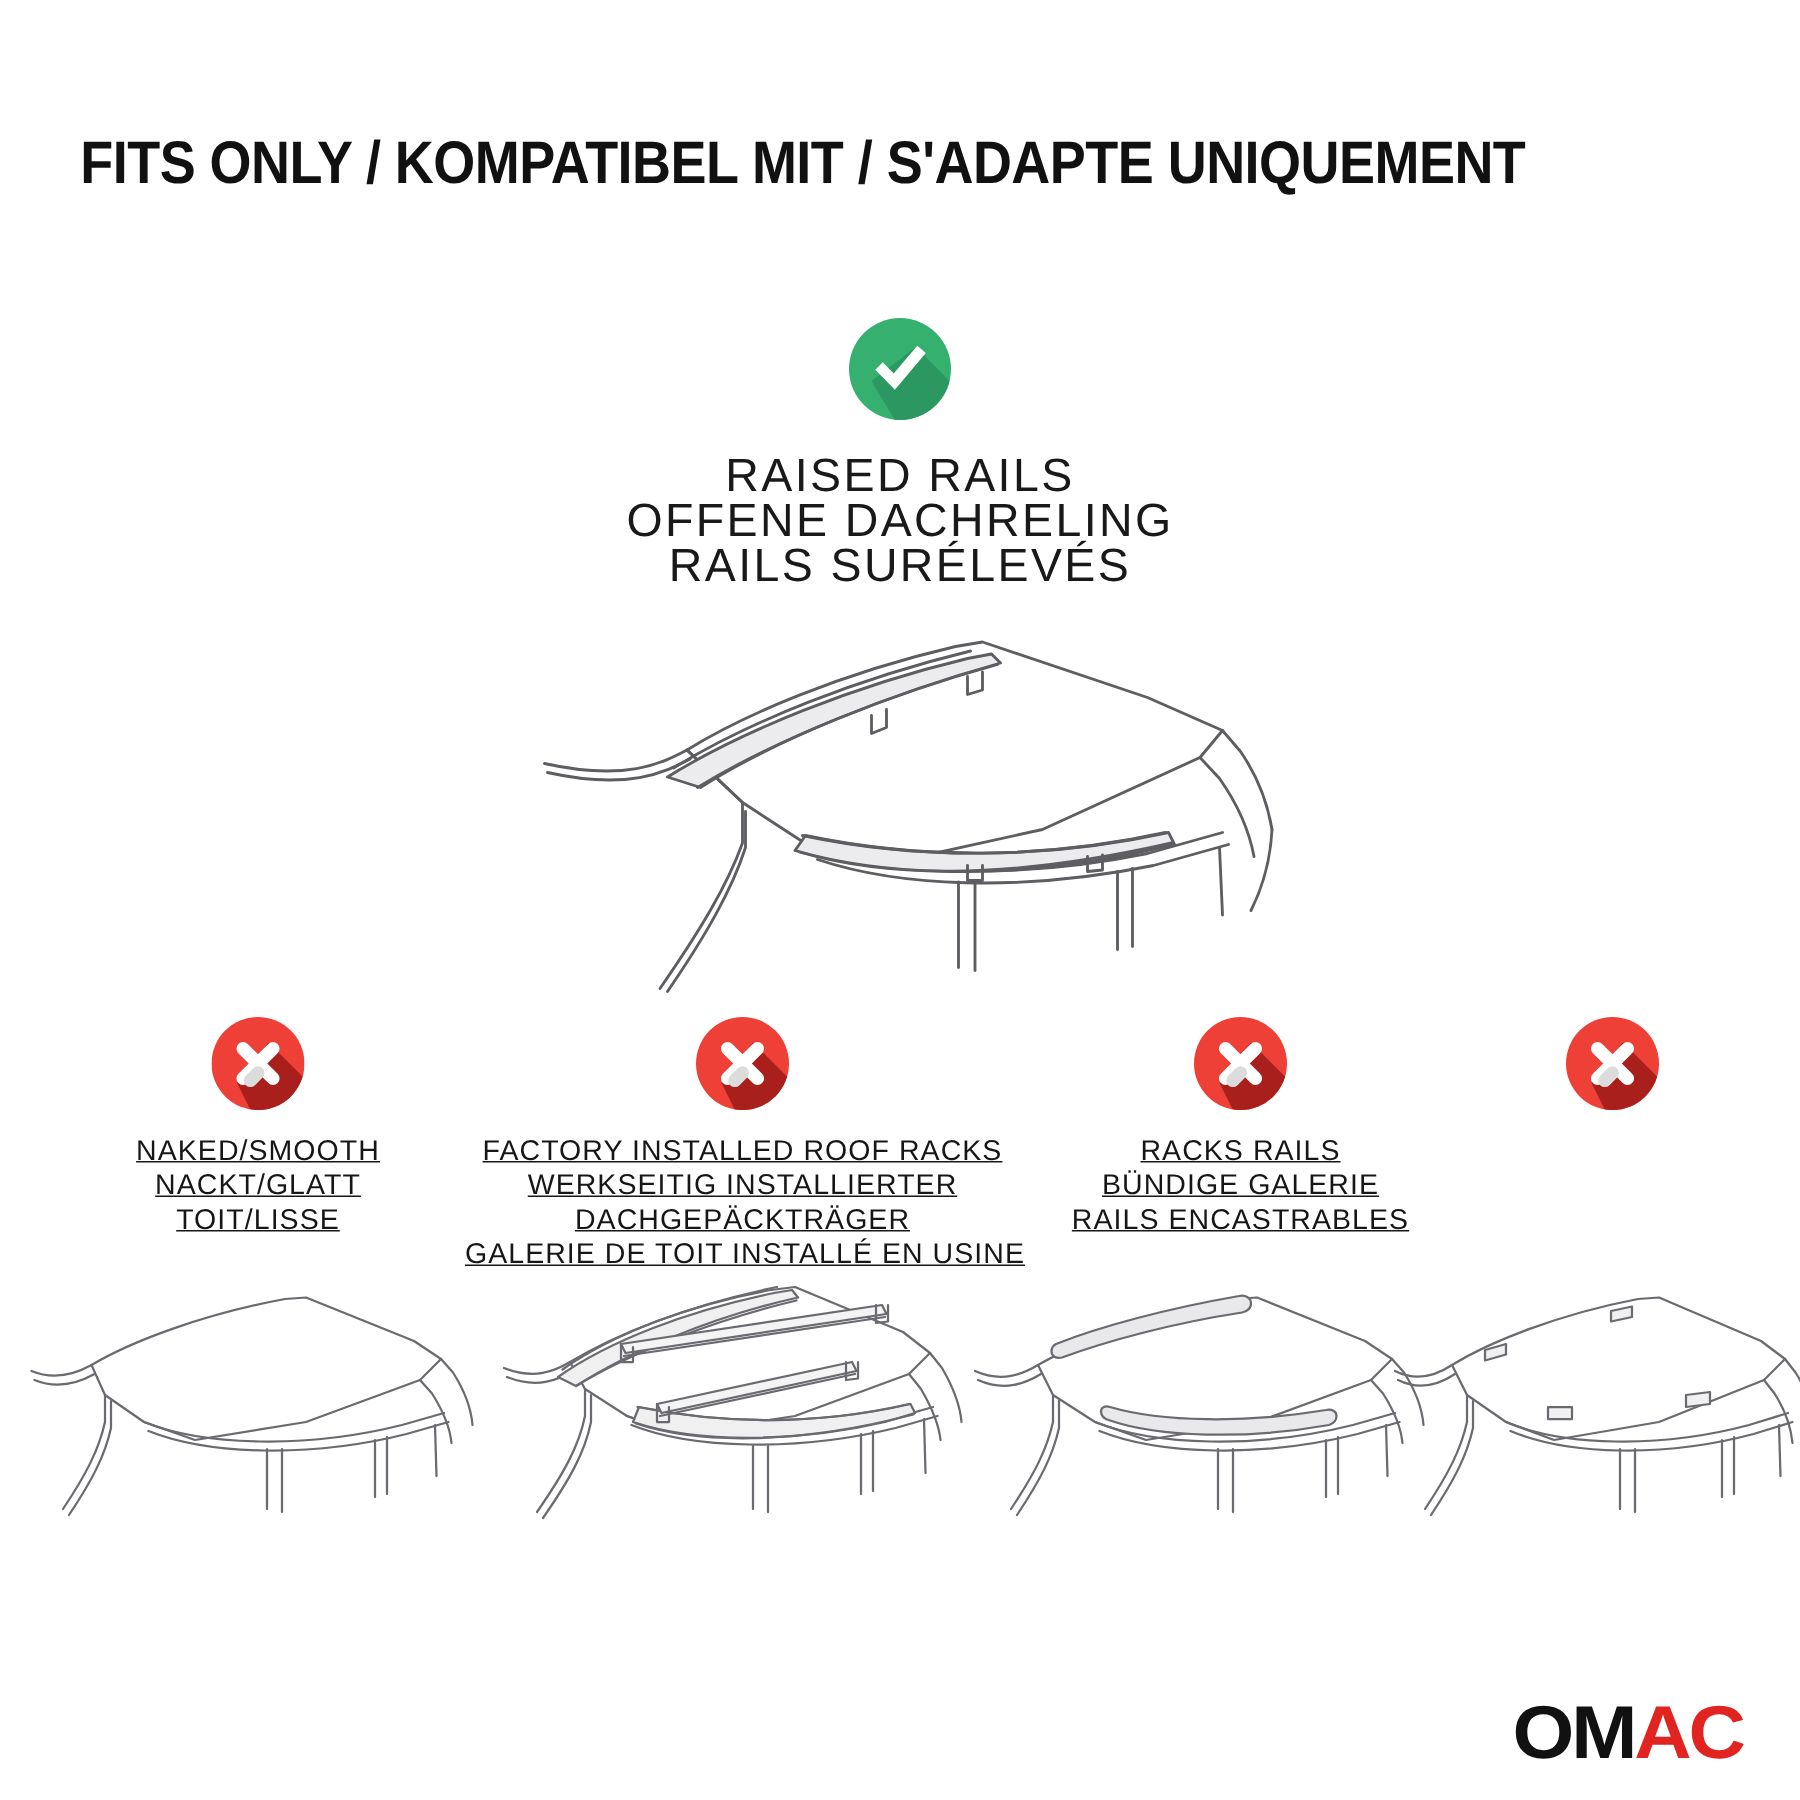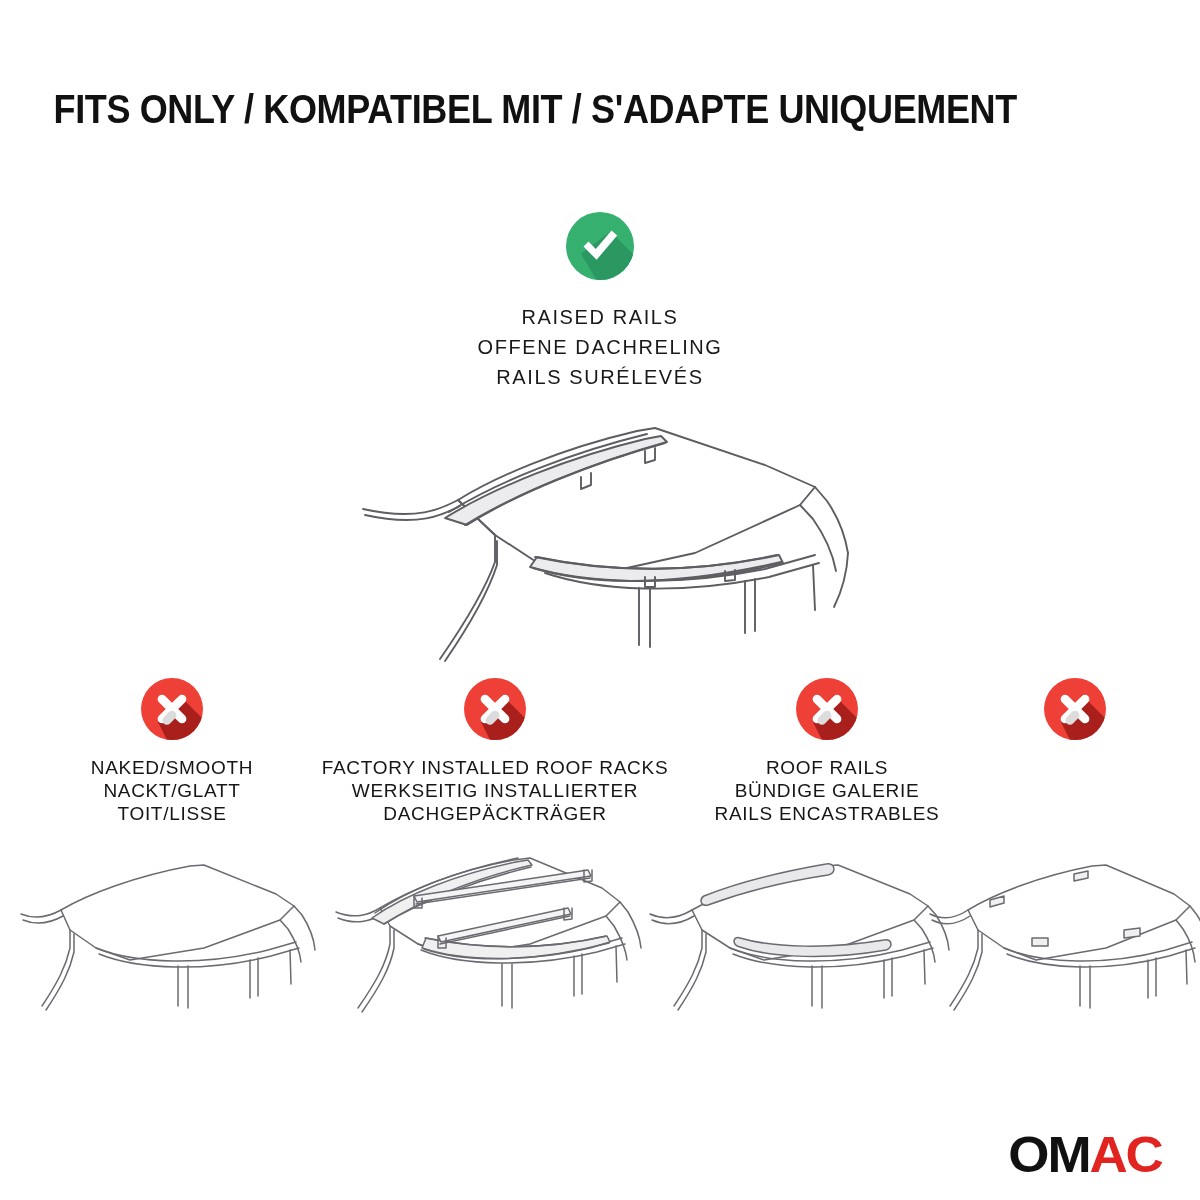--- a/index.html
+++ b/index.html
@@ -48,21 +48,21 @@
   .check-badge {
     position: relative;
     width: 68px;
     height: 68px;
     margin: 0 auto;
   }
   .check-badge svg { display: block; }
 
   .approved-labels {
     margin-top: 22px;
-    font-size: 20px;
+    font-size: 31px;
     line-height: 30px;
     letter-spacing: 1.6px;
     font-weight: 400;
     color: #191919;
   }
   .approved-labels div { white-space: nowrap; }
 
   
   #hero-illustration {
     position: absolute;
@@ -91,20 +91,21 @@
     margin: 0 auto;
   }
   .x-badge svg { display: block; }
 
   .reject-labels {
     margin-top: 16px;
     font-size: 19px;
     line-height: 23px;
     letter-spacing: 0.7px;
     color: #161616;
+    text-decoration: underline;
   }
   .reject-labels div { white-space: nowrap; }
 
   
   .roof-thumb {
     position: absolute;
   }
   .roof-thumb svg { display: block; }
   #roof-thumb-0 { left: 18px;  top: 848px; width: 300px; height: 185px; }
   #roof-thumb-1 { left: 318px; top: 832px; width: 340px; height: 200px; }
@@ -247,20 +248,21 @@
       </g>
       <g clip-path="url(#clipX1)" fill="#dcdcdc">
         <rect x="31" y="31" width="8.8" height="16" rx="4.4" transform="rotate(45 31 31)"></rect>
       </g>
     </svg>
   </div>
   <div class="reject-labels">
     <div>FACTORY INSTALLED ROOF RACKS</div>
     <div>WERKSEITIG INSTALLIERTER</div>
     <div>DACHGEPÄCKTRÄGER</div>
+    <div>GALERIE DE TOIT INSTALLÉ EN USINE</div>
   </div>
 </div>
 
 <div class="reject-col" id="reject-col-2">
   <div class="x-badge">
     <svg width="62" height="62" viewBox="0 0 62 62" aria-hidden="true">
       <defs>
           <clipPath id="clipX2">
             <circle cx="31" cy="31" r="31"></circle>
           </clipPath>
@@ -272,21 +274,21 @@
       <g clip-path="url(#clipX2)" fill="#ffffff">
         <rect x="26.6" y="12.5" width="8.8" height="37" rx="4.4" transform="rotate(45 31 31)"></rect>
         <rect x="26.6" y="12.5" width="8.8" height="37" rx="4.4" transform="rotate(-45 31 31)"></rect>
       </g>
       <g clip-path="url(#clipX2)" fill="#dcdcdc">
         <rect x="31" y="31" width="8.8" height="16" rx="4.4" transform="rotate(45 31 31)"></rect>
       </g>
     </svg>
   </div>
   <div class="reject-labels">
-    <div>ROOF RAILS</div>
+    <div>RACKS RAILS</div>
     <div>BÜNDIGE GALERIE</div>
     <div>RAILS ENCASTRABLES</div>
   </div>
 </div>
 
 <div class="reject-col" id="reject-col-3">
   <div class="x-badge">
     <svg width="62" height="62" viewBox="0 0 62 62" aria-hidden="true">
       <defs>
           <clipPath id="clipX3">

